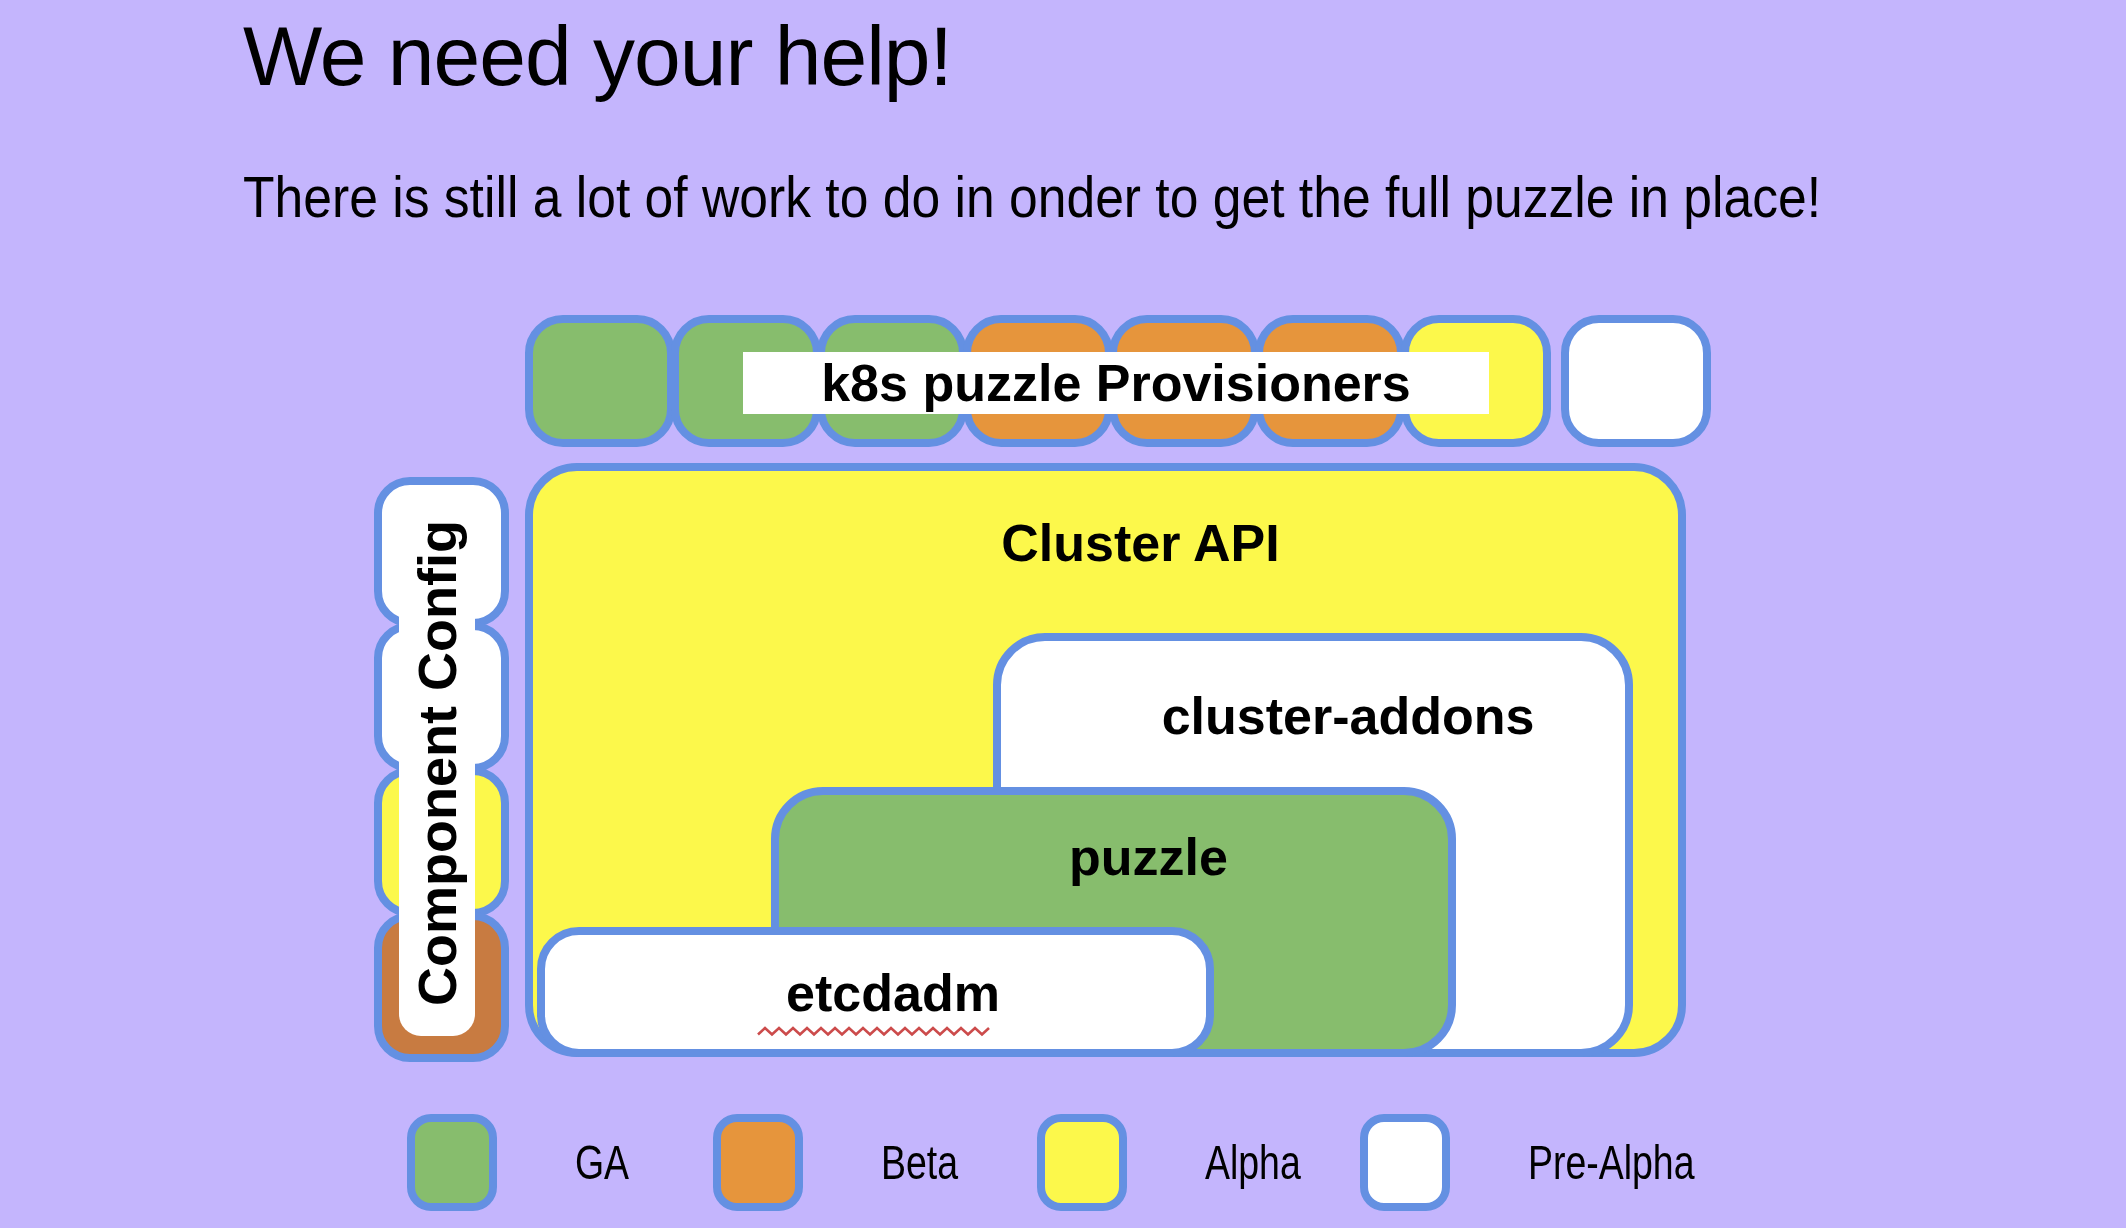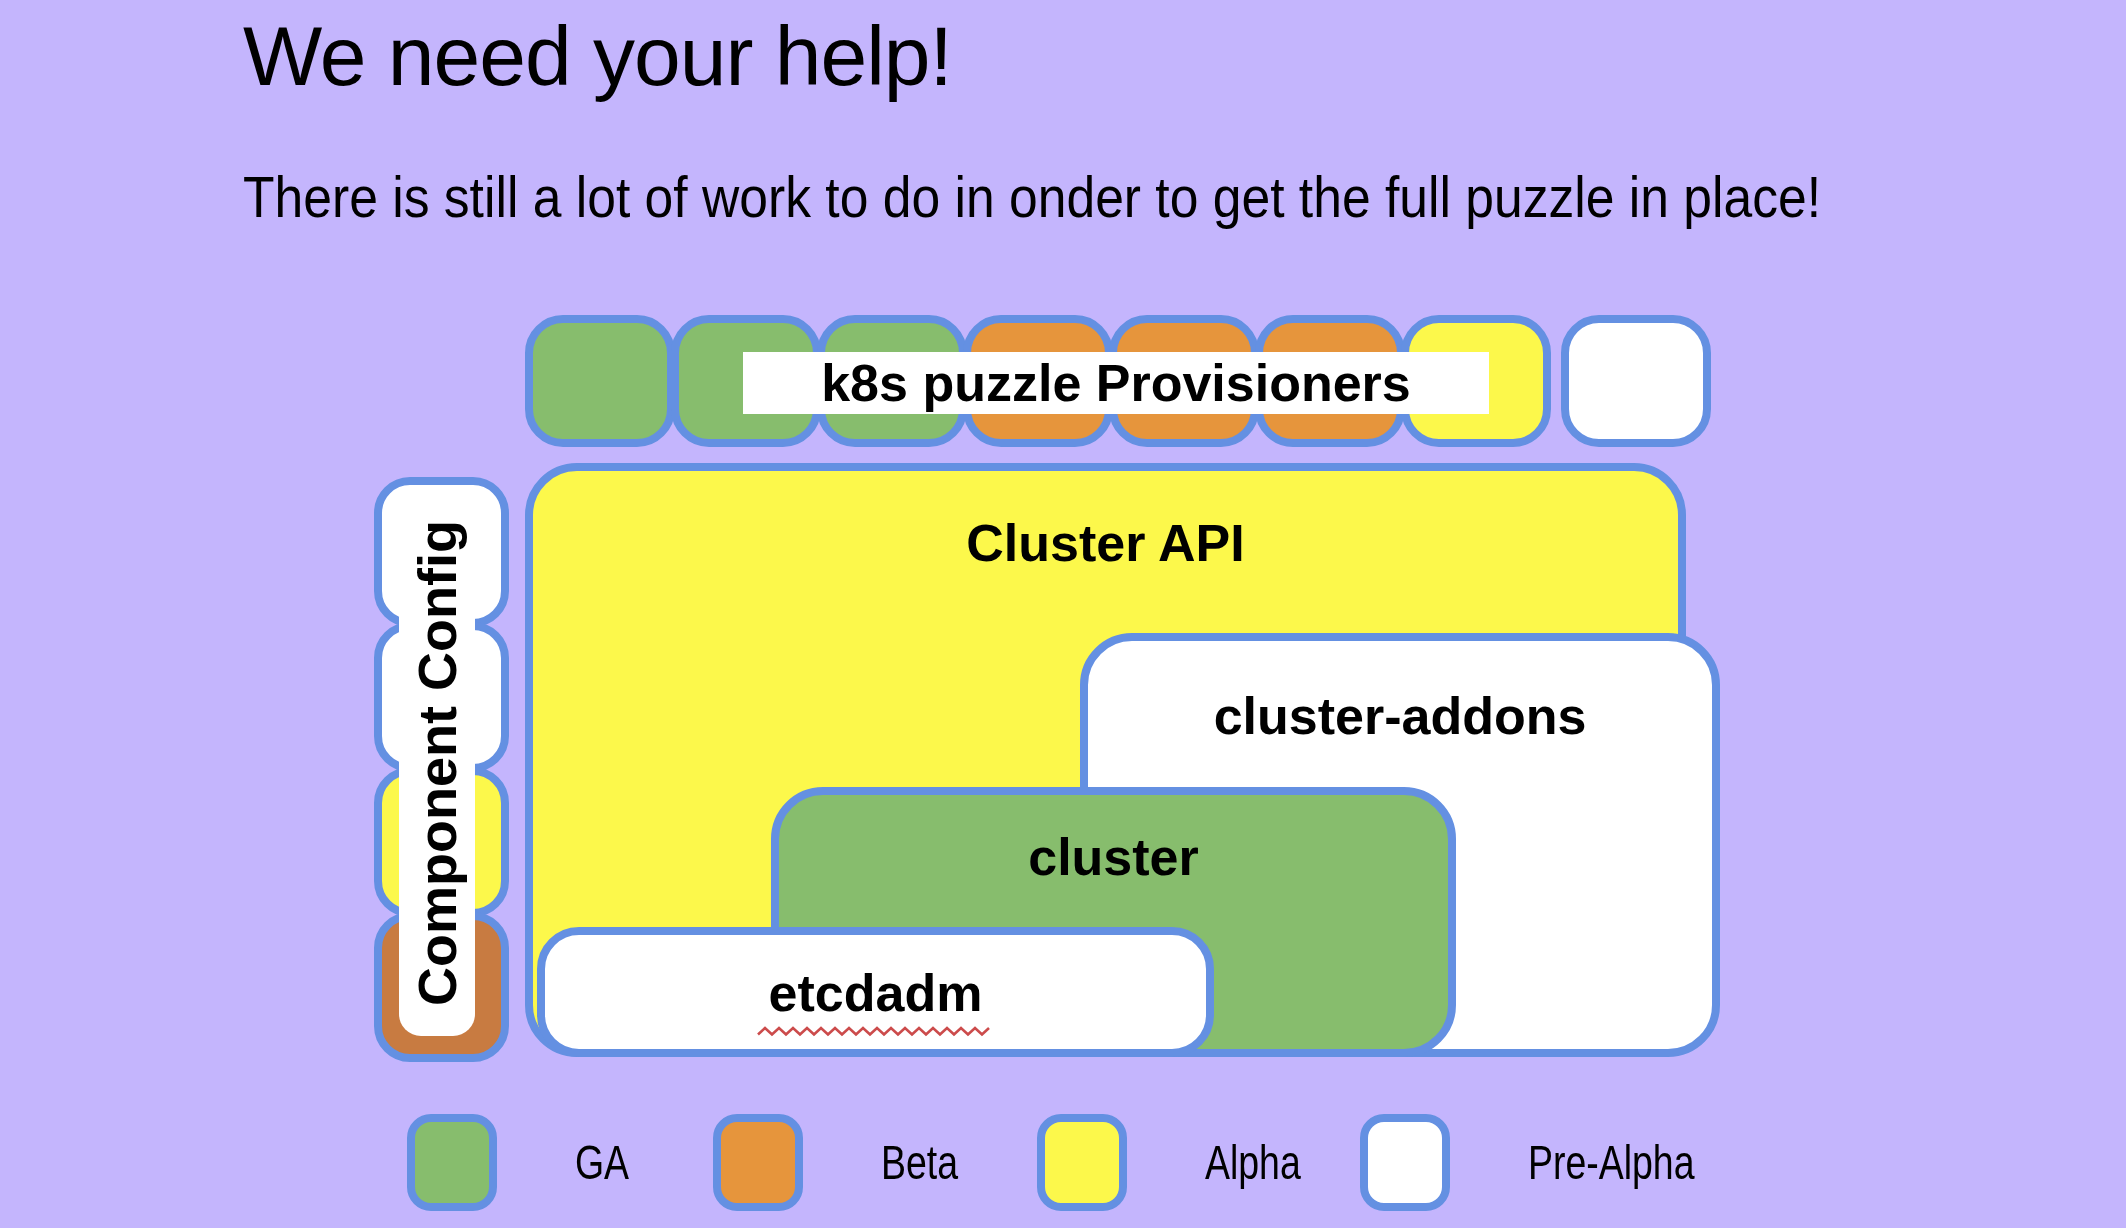--- a/index.html
+++ b/index.html
@@ -44,26 +44,26 @@
   .cc-label span{
     writing-mode:vertical-rl;transform:rotate(180deg);
     font-size:54px;font-weight:700;white-space:nowrap;letter-spacing:0;
   }
   
   .nbox{
     position:absolute;box-sizing:border-box;border:8px solid var(--outline);
     border-radius:52px;
   }
   #box-cluster-api {left:525px; top:463px; width:1161px;height:594px;z-index:1;}
-  #box-cluster-addons{left:1080px;top:633px; width:640px; height:424px;z-index:2;}
+  #box-cluster-addons{left:993px;top:633px; width:640px; height:424px;z-index:2;}
   #box-kubeadm {left:771px; top:787px; width:685px; height:270px;z-index:3;}
   #box-etcdadm {left:537px; top:927px; width:677px; height:130px;z-index:4;border-radius:42px;
                       display:flex;flex-direction:column;align-items:center;justify-content:center;}
   .nbox-label{
-    width:100%;text-align:center;font-size:52px;font-weight:700;white-space:nowrap;
+    width:100%;text-align:center;font-size:52px;font-weight:700;white-space:nowrap;padding-left:35px;
   }
   #box-cluster-api .nbox-label{margin-top:42px;}
   #box-cluster-addons .nbox-label{margin-top:45px;}
   #box-kubeadm .nbox-label{margin-top:32px;}
   #box-etcdadm .nbox-label{margin-top:16px;width:auto;}
   .squiggle{display:block;margin-top:2px;}
   
   .legend-item{position:absolute;top:1114px;display:flex;align-items:center;gap:44px;}
   .legend-item:nth-of-type(1){left:407px;}
   .legend-item:nth-of-type(2){left:713px;text-align:center;}
@@ -110,21 +110,21 @@
 
   <div class="nbox" id="box-cluster-api" style="background: rgb(252, 248, 75);">
     <div class="nbox-label">Cluster API</div>
   </div>
 
   <div class="nbox" id="box-cluster-addons" style="background: rgb(255, 255, 255);">
     <div class="nbox-label">cluster-addons</div>
   </div>
 
   <div class="nbox" id="box-kubeadm" style="background: rgb(135, 189, 109);">
-    <div class="nbox-label">cluster</div>
+    <div class="nbox-label">puzzle</div>
   </div>
 
   <div class="nbox" id="box-etcdadm" style="background: rgb(255, 255, 255);">
     <div class="nbox-label">etcdadm</div>
     <svg class="squiggle" id="squiggle" width="238" height="12">
       <polyline id="squiggle-line" points="1,9.5 8,3 15,9.5 22,3 29,9.5 36,3 43,9.5 50,3 57,9.5 64,3 71,9.5 78,3 85,9.5 92,3 99,9.5 106,3 113,9.5 120,3 127,9.5 134,3 141,9.5 148,3 155,9.5 162,3 169,9.5 176,3 183,9.5 190,3 197,9.5 204,3 211,9.5 218,3 225,9.5 232,3" fill="none" stroke-width="2.6" stroke="#cc4b4b"></polyline>
     </svg>
   </div>
 
   <div id="legend">

